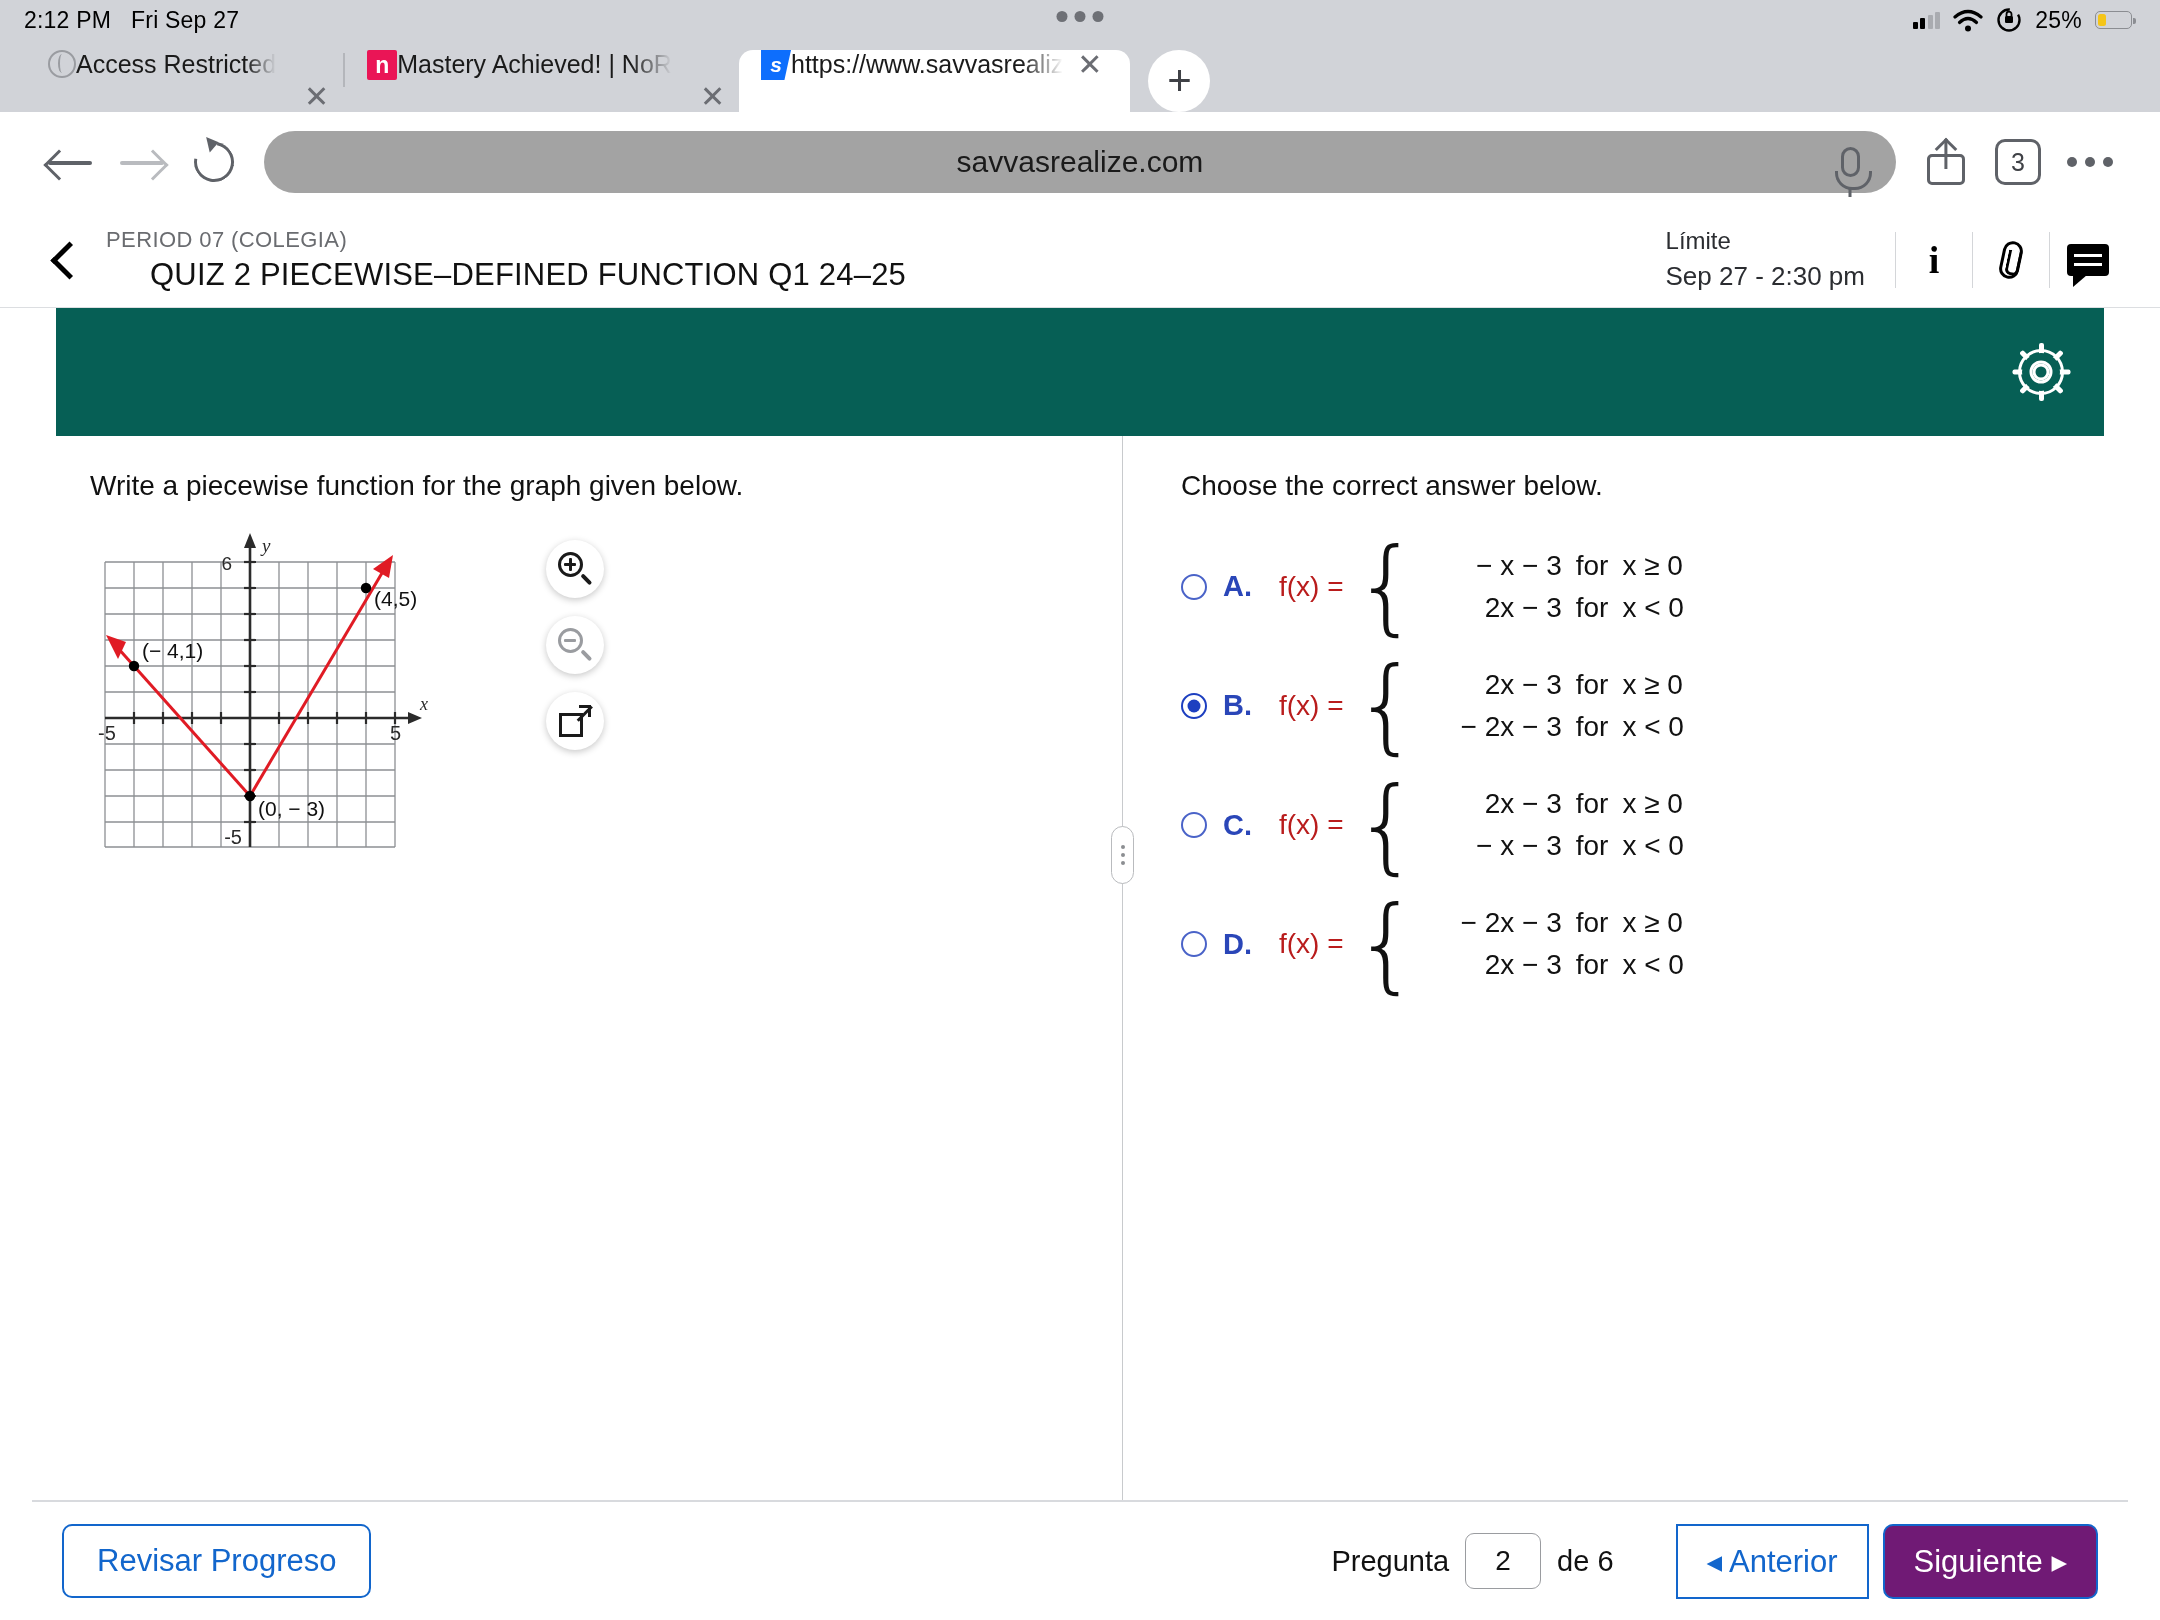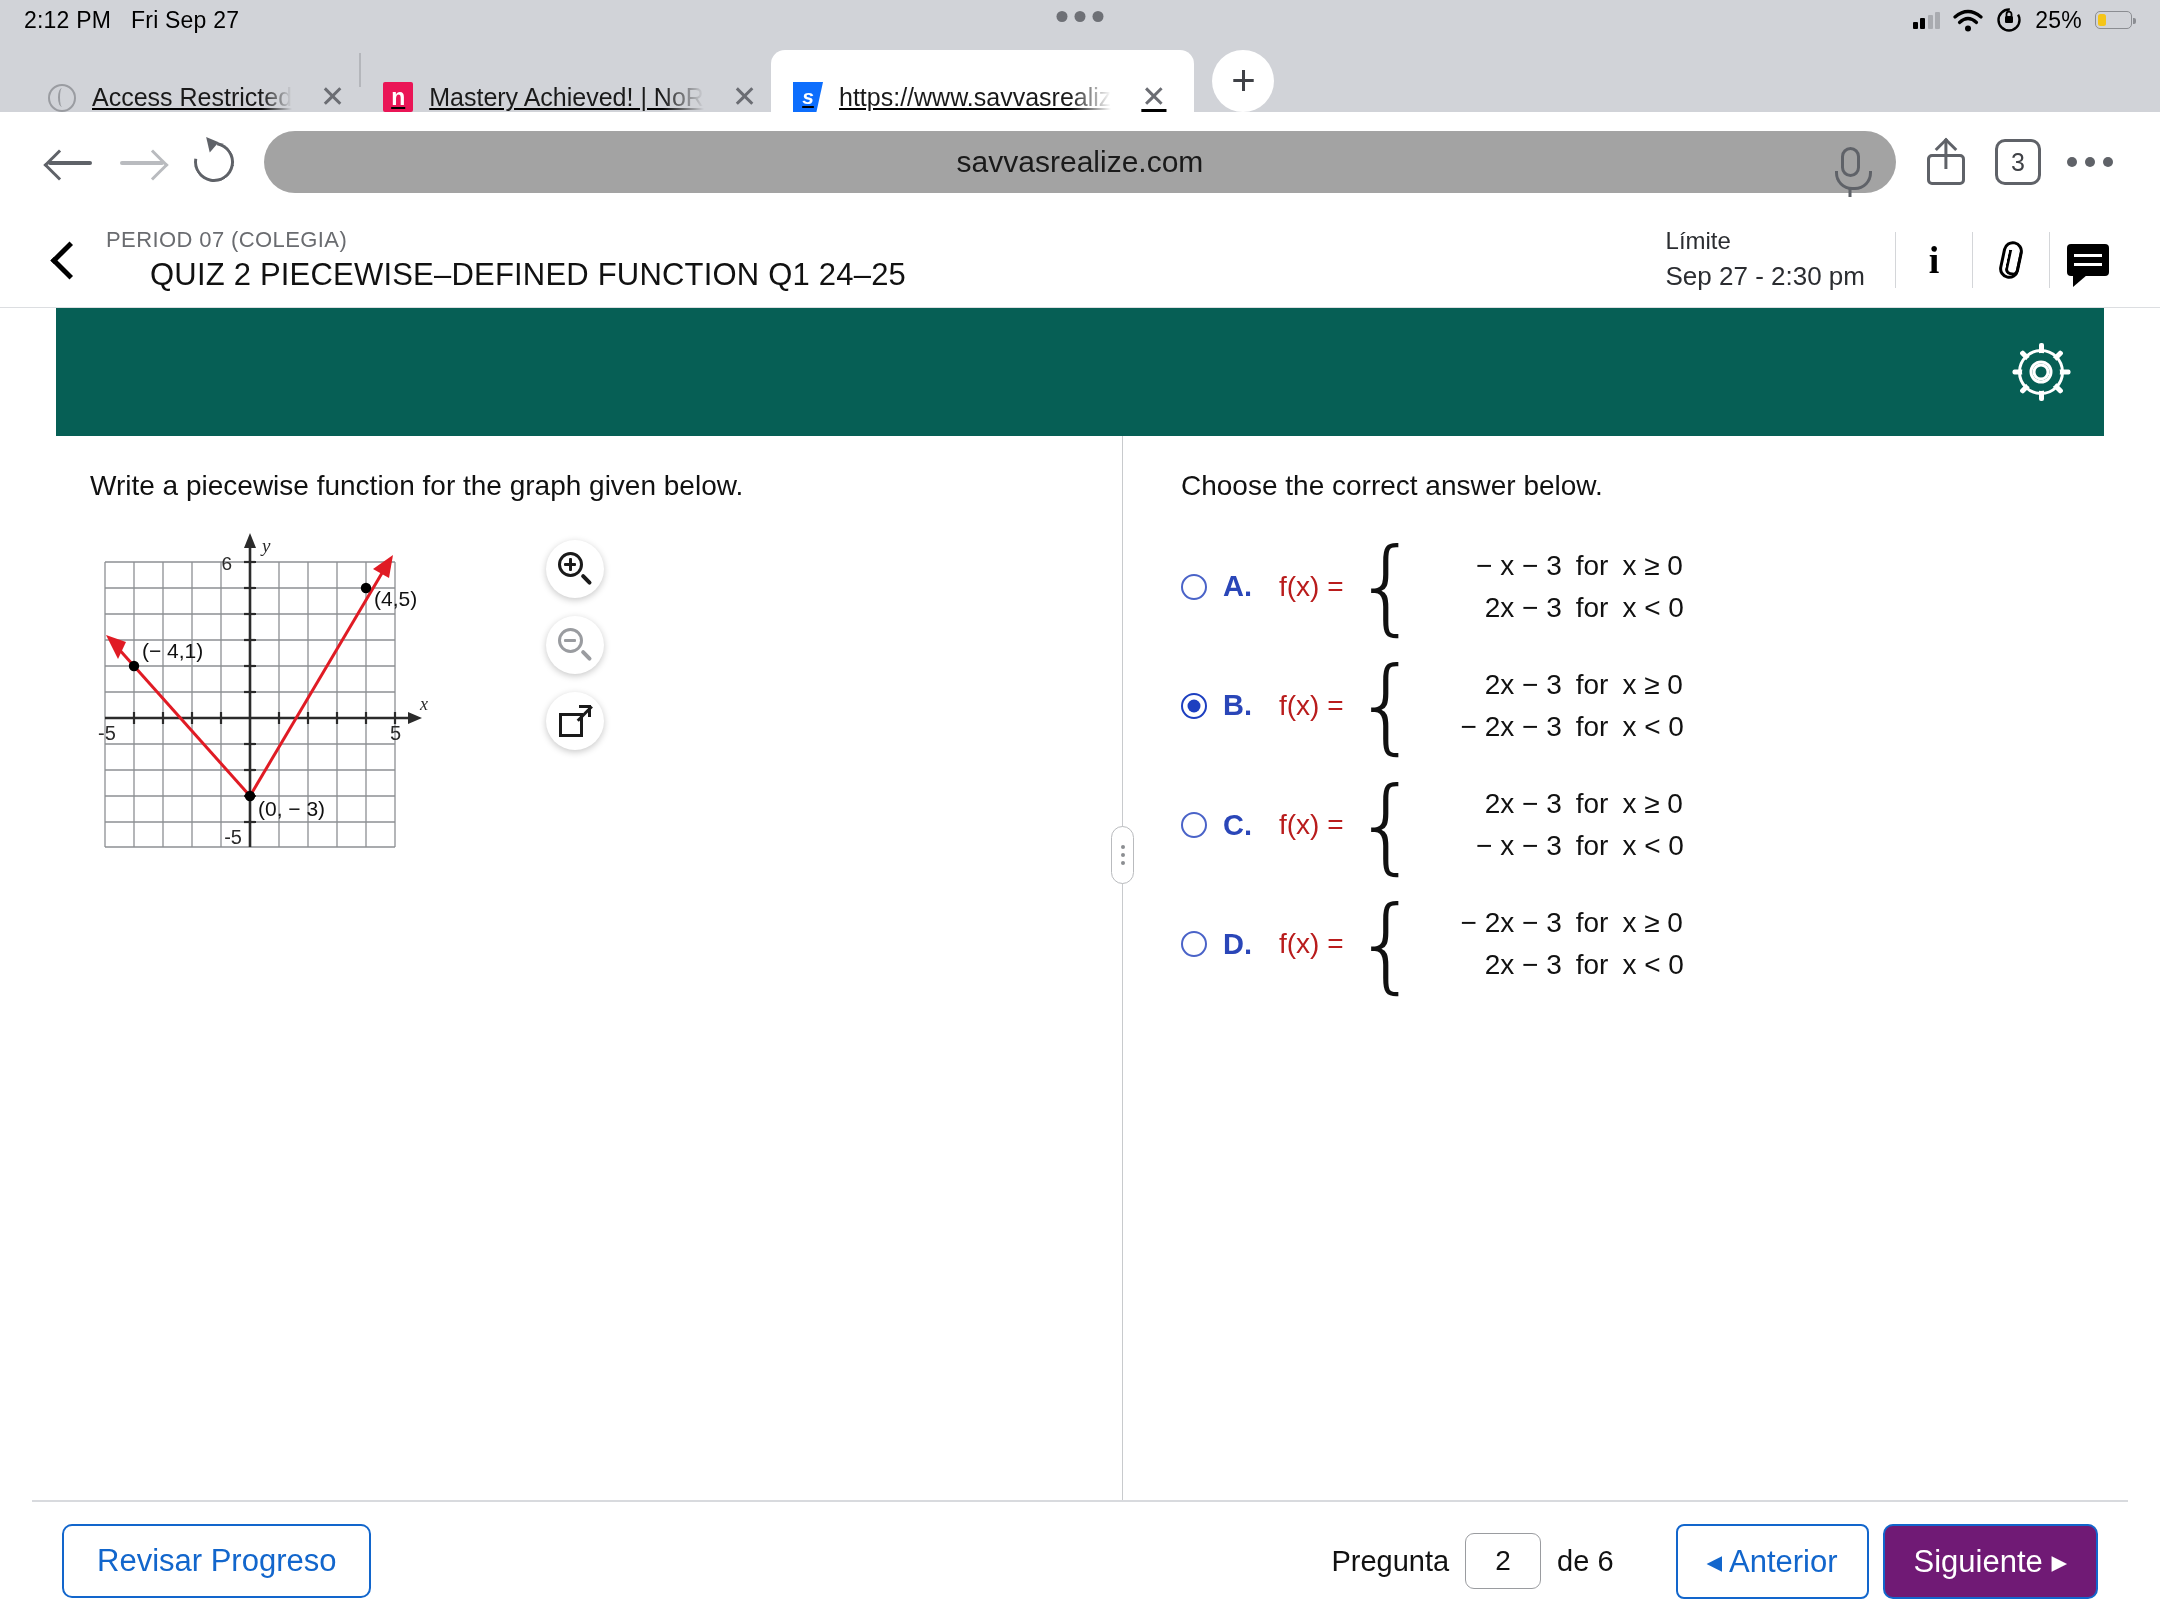--- a/index.html
+++ b/index.html
@@ -43,26 +43,25 @@
     width:3px; height:6px; background:#8b8d92; border-radius:0 2px 2px 0;
   }
   .batt i { display:block; height:100%; width:25%; background:#f5c518; border-radius:2.5px; }
 
   
   .tabstrip {
     height: 72px; display: flex; align-items: flex-end;
     padding: 0 26px; gap: 0;
   }
   .tab {
-    height: 62px; display: flex; align-items: flex-end;
-    padding: 0 14px 0 22px; gap: 16px;
+    height: 62px; display: flex; align-items: flex-start;
+    padding: 0 14px 0 22px; 
     min-width: 0; flex: 0 0 auto;
     border-radius: 14px 14px 0 0;
     position: relative;
-    text-decoration: underline;
   }
   .tab.active { background: #ffffff; }
   .tab-title {
     font-size: 25px; color: #1a1a1a; white-space: nowrap;
     overflow: hidden; max-width: 300px;
     -webkit-mask-image: linear-gradient(to right, #000 85%, transparent 100%);
             mask-image: linear-gradient(to right, #000 85%, transparent 100%);
   }
   .tab-close {
     font-size: 30px; color: #6b6d73; line-height: 1;
@@ -312,21 +311,21 @@
     white-space:nowrap;
   }
   .pager { margin-left:auto; display:flex; align-items:center; gap:16px; }
   .pager .lbl { font-size:29px; color:#111; }
   .qnum {
     width:76px; height:56px; border:1.8px solid #9a9ca0; border-radius:9px;
     display:flex; align-items:center; justify-content:center; font-size:28px; color:#111;
   }
   .navbtns { display:flex; gap:14px; margin-left:46px; }
   .btn-prev {
-    border:2.6px solid #1266cc; color:#1266cc; background:#fff; border-radius:8px;
+    border:2.6px solid #1266cc; color:#1266cc; background:#fff; border-radius:0;
     font-size:31px; padding:17px 29px; font-weight:500; white-space:nowrap;
   }
   .btn-next {
     border:2.6px solid #1266cc; color:#fff; background:#701a75; border-radius:10px;
     font-size:31px; padding:17px 29px; font-weight:500; white-space:nowrap;
   }
 </style>
 </head>
 <body>
 

